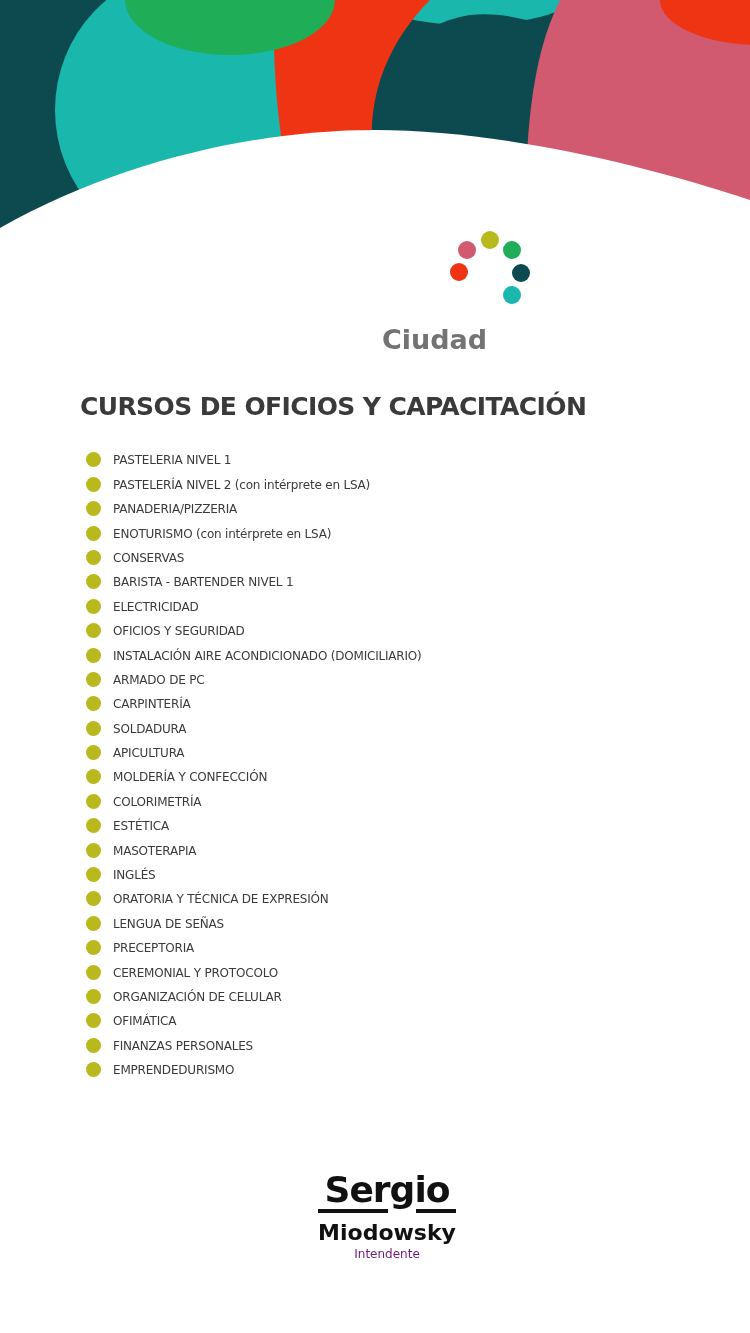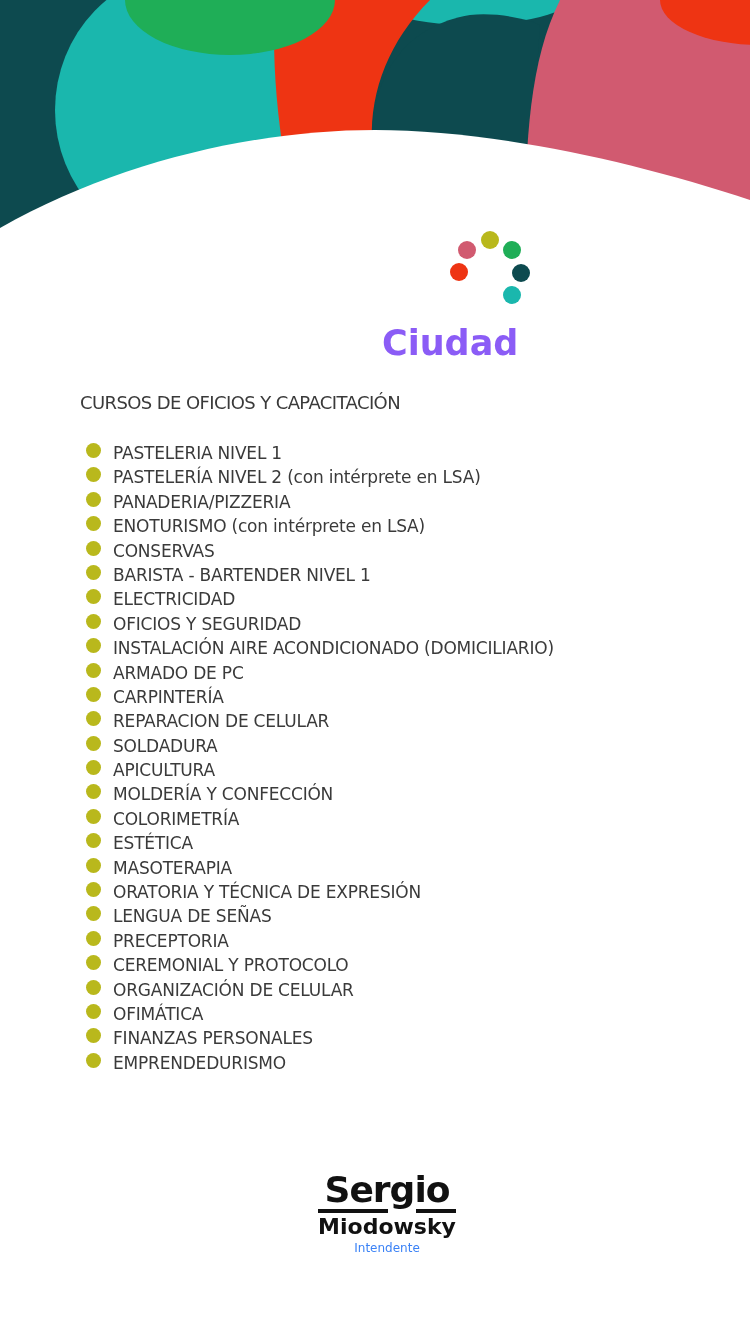--- a/index.html
+++ b/index.html
@@ -11,50 +11,50 @@
 
     .logo { position: absolute; left: 218px; top: 230px; width: 320px; height: 135px; }
     .logo-word {
       position: absolute; left: 0; top: 38px;
       font-family: "DejaVu Sans", sans-serif; font-weight: bold;
       font-size: 54px; letter-spacing: -2px; color: #111111; line-height: 1;
     }
     .logo-sub {
       position: absolute; left: 164px; top: 96px;
       font-family: "DejaVu Sans", sans-serif; font-weight: bold;
-      font-size: 35px; color: #8b5cf6; line-height: 1;
+      font-size: 27px; color: #737373; line-height: 1;
     }
     .logo-dot { position: absolute; width: 18px; height: 18px; border-radius: 50%; }
 
     .title {
       position: absolute; left: 80px; top: 392px; width: 600px;
-      font-family: "DejaVu Sans", sans-serif; font-weight: normal;
-      font-size: 18px; color: #3a3a3a; letter-spacing: -0.6px; white-space: nowrap;
+      font-family: "DejaVu Sans", sans-serif; font-weight: bold;
+      font-size: 25px; color: #3a3a3a; letter-spacing: -0.6px; white-space: nowrap;
     }
 
     .course-list { position: absolute; left: 86px; top: 443px; list-style: none; }
     .course-item {
-      display: flex; align-items: flex-start; height: 24.4px;
-      font-family: "DejaVu Sans", sans-serif; font-size: 17px; color: #3a3a3a;
+      display: flex; align-items: flex-end; height: 24.4px;
+      font-family: "DejaVu Sans", sans-serif; font-size: 12px; color: #3a3a3a;
       white-space: nowrap; letter-spacing: -0.2px;
     }
     .bullet { width: 15px; height: 15px; border-radius: 50%; margin-right: 12px; flex: 0 0 15px; }
 
     .sign { position: absolute; left: 312px; top: 1172px; width: 150px; text-align: center; }
     .sign-first {
       font-family: "DejaVu Sans", sans-serif; font-weight: bold;
       font-size: 36px; letter-spacing: -1px; color: #111; line-height: 1;
     }
     .sign-rule { display: flex; justify-content: center; gap: 28px; margin-top: 1px; }
     .sign-rule span { height: 4px; background: #111; display: block; }
     .sign-last {
       font-family: "DejaVu Sans", sans-serif; font-weight: bold;
-      font-size: 22px; color: #111; line-height: 1.1; margin-top: 2px;
-    }
-    .sign-role { font-family: "DejaVu Sans", sans-serif; font-size: 12px; color: #3b82f6; margin-top: 2px; }
+      font-size: 22px; color: #111; line-height: 1.1; margin-top: 8px;
+    }
+    .sign-role { font-family: "DejaVu Sans", sans-serif; font-size: 12px; color: #701a75; margin-top: 2px; }
   </style>
 </head>
 <body>
 
 <div class="header-art">
   <svg width="750" height="240" viewBox="0 0 750 240" xmlns="http://www.w3.org/2000/svg">
     <rect width="750" height="240" fill="#0d4a4f"></rect>
 
     <ellipse cx="470" cy="-10" rx="110" ry="35" fill="#1ab7ad"></ellipse>
 
@@ -126,24 +126,20 @@
     <li class="course-item">
       <span class="bullet" style="background: rgb(185, 184, 28);"></span>
       <span>ARMADO DE PC</span>
     </li>
     <li class="course-item">
       <span class="bullet" style="background: rgb(185, 184, 28);"></span>
       <span>CARPINTERÍA</span>
     </li>
     <li class="course-item">
       <span class="bullet" style="background: rgb(185, 184, 28);"></span>
-      <span>REPARACION DE CELULAR</span>
-    </li>
-    <li class="course-item">
-      <span class="bullet" style="background: rgb(185, 184, 28);"></span>
       <span>SOLDADURA</span>
     </li>
     <li class="course-item">
       <span class="bullet" style="background: rgb(185, 184, 28);"></span>
       <span>APICULTURA</span>
     </li>
     <li class="course-item">
       <span class="bullet" style="background: rgb(185, 184, 28);"></span>
       <span>MOLDERÍA Y CONFECCIÓN</span>
     </li>
@@ -151,20 +147,24 @@
       <span class="bullet" style="background: rgb(185, 184, 28);"></span>
       <span>COLORIMETRÍA</span>
     </li>
     <li class="course-item">
       <span class="bullet" style="background: rgb(185, 184, 28);"></span>
       <span>ESTÉTICA</span>
     </li>
     <li class="course-item">
       <span class="bullet" style="background: rgb(185, 184, 28);"></span>
       <span>MASOTERAPIA</span>
+    </li>
+    <li class="course-item">
+      <span class="bullet" style="background: rgb(185, 184, 28);"></span>
+      <span>INGLÉS</span>
     </li>
     <li class="course-item">
       <span class="bullet" style="background: rgb(185, 184, 28);"></span>
       <span>ORATORIA Y TÉCNICA DE EXPRESIÓN</span>
     </li>
     <li class="course-item">
       <span class="bullet" style="background: rgb(185, 184, 28);"></span>
       <span>LENGUA DE SEÑAS</span>
     </li>
     <li class="course-item">

